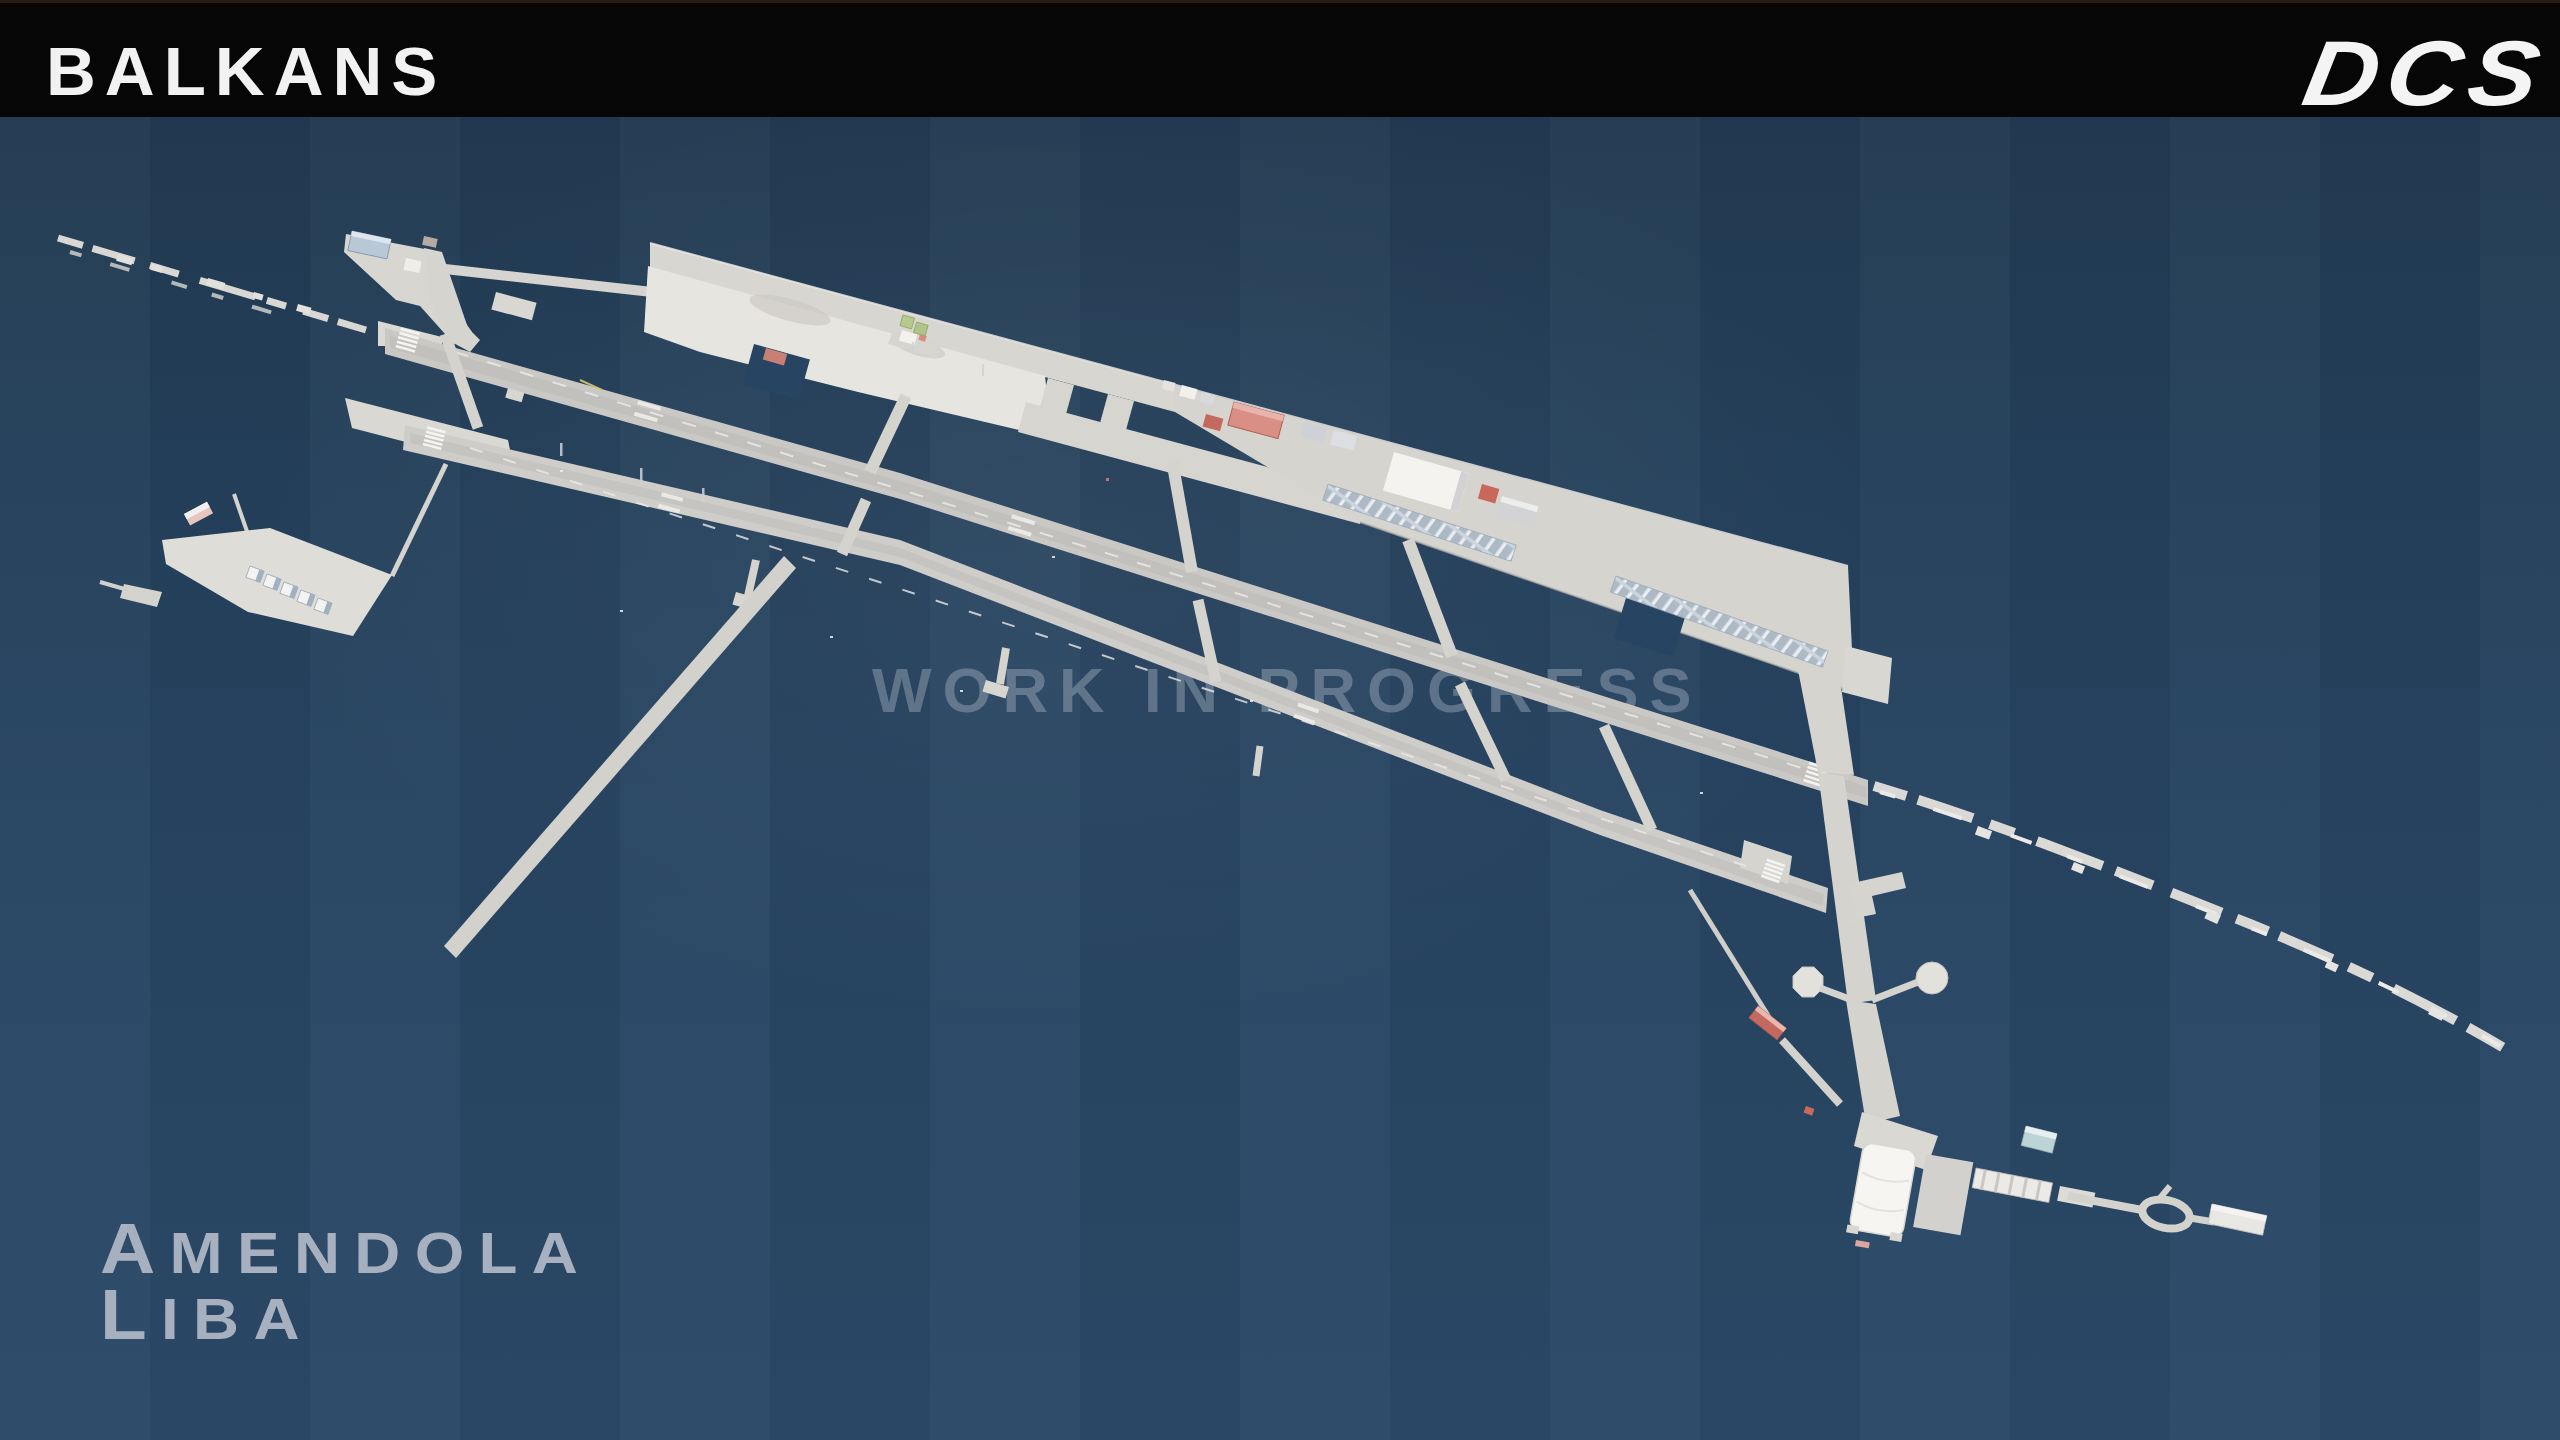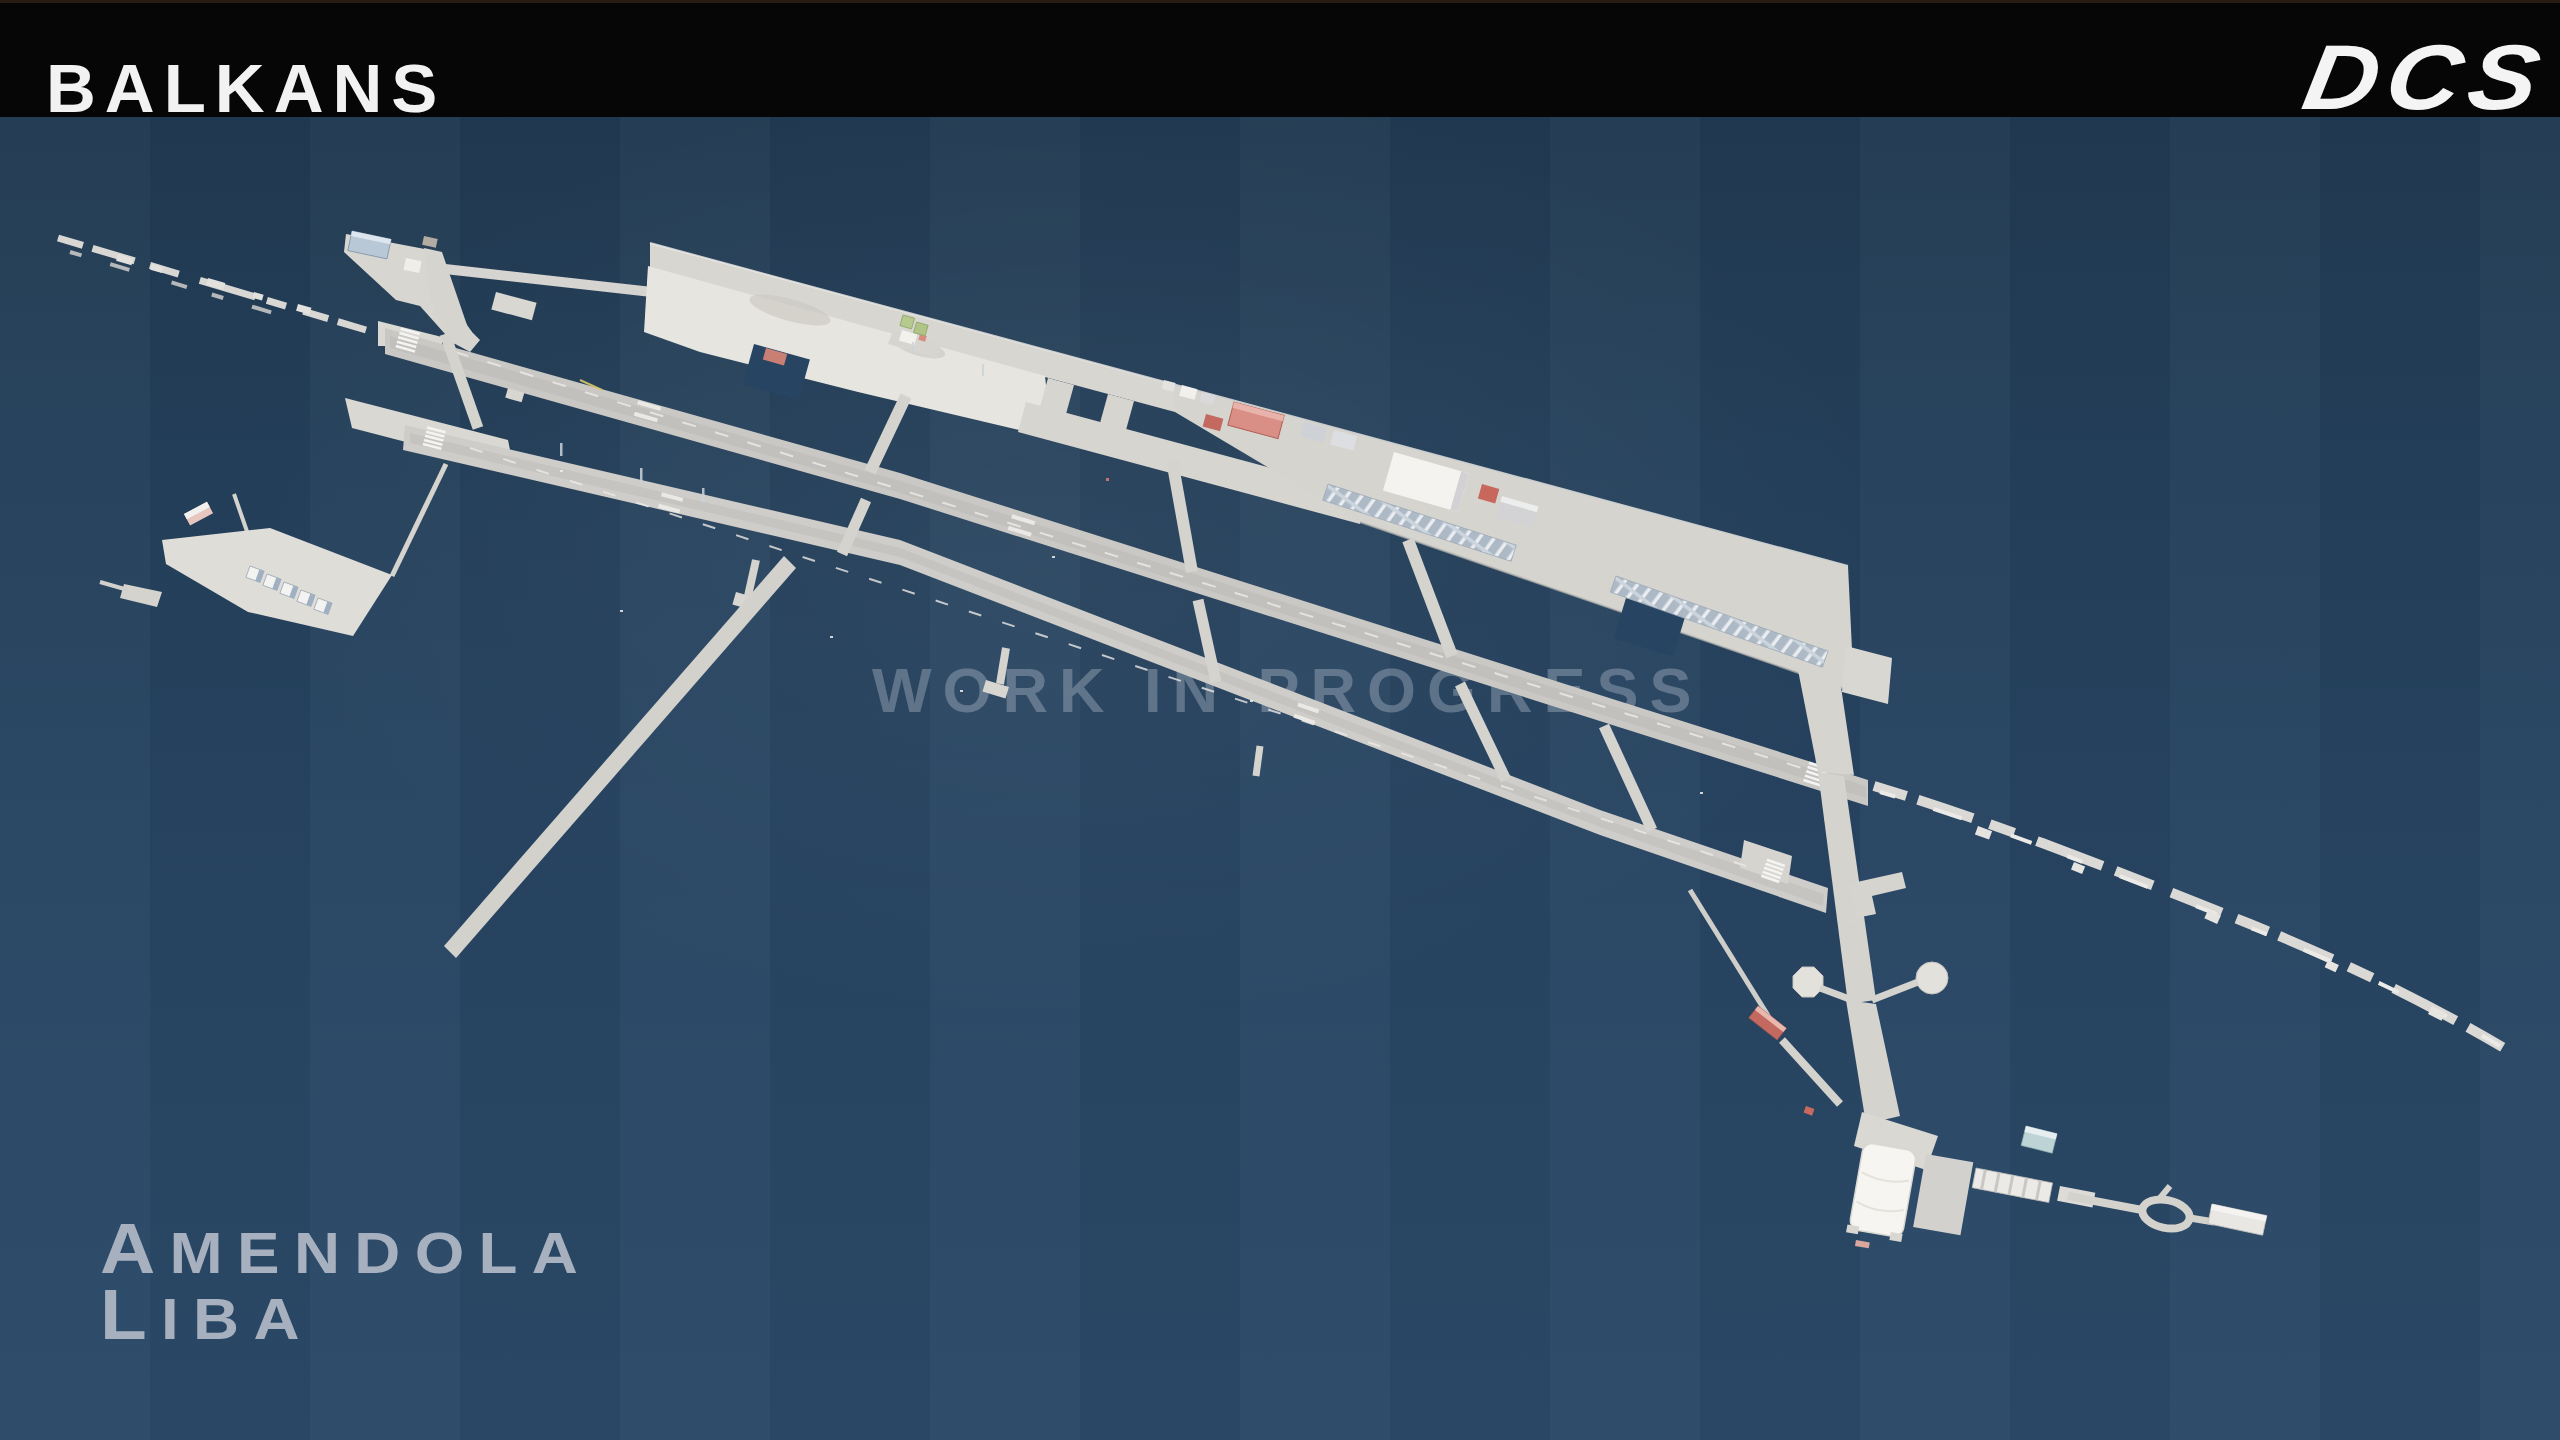--- a/index.html
+++ b/index.html
@@ -10,21 +10,21 @@
   }
   .stage::before{content:"";position:absolute;inset:0;z-index:0;
     background:repeating-linear-gradient(90deg,rgba(255,255,255,0.018) 0 150px,rgba(0,0,0,0.028) 150px 310px);
   }
   .stage::after{content:"";position:absolute;inset:0;z-index:0;
     background:radial-gradient(1200px 700px at 42% 38%,rgba(255,255,255,0.045),rgba(255,255,255,0) 70%);
   }
   .topbar{
     position:absolute;left:0;top:0;width:100%;height:117px;z-index:10;
     background:#060606;border-top:3px solid #291c10;box-sizing:border-box;
-    display:flex;justify-content:space-between;align-items:flex-end;
+    display:flex;justify-content:space-between;align-items:center;
   }
   .map-name{
     margin-left:46px;transform:translateY(11px);
     color:#f2f2f2;font-size:69px;font-weight:bold;letter-spacing:9px;white-space:nowrap;
   }
   .brand{
     margin-right:14px;transform:translateY(13px) skewX(-10deg) scaleX(1.12);transform-origin:right center;
     color:#f4f4f4;font-size:92px;font-weight:bold;font-style:italic;letter-spacing:7px;white-space:nowrap;
   }
   .watermark{

